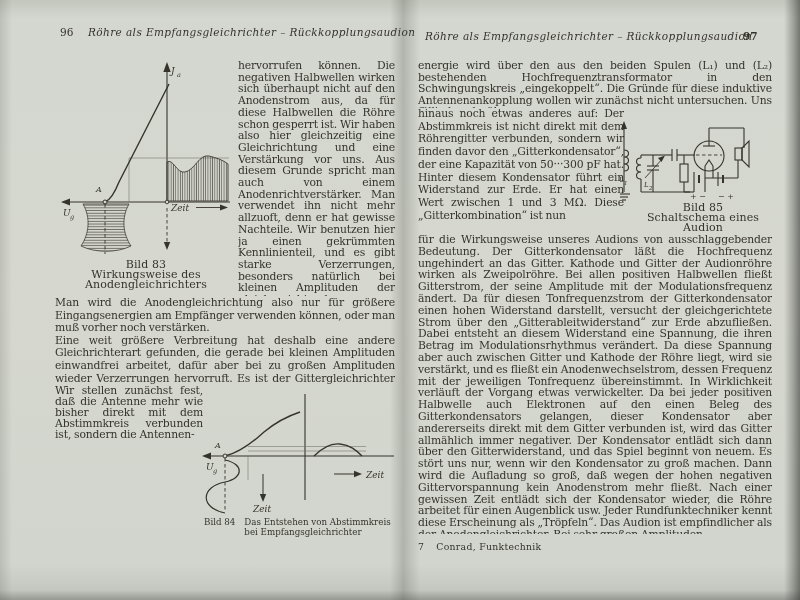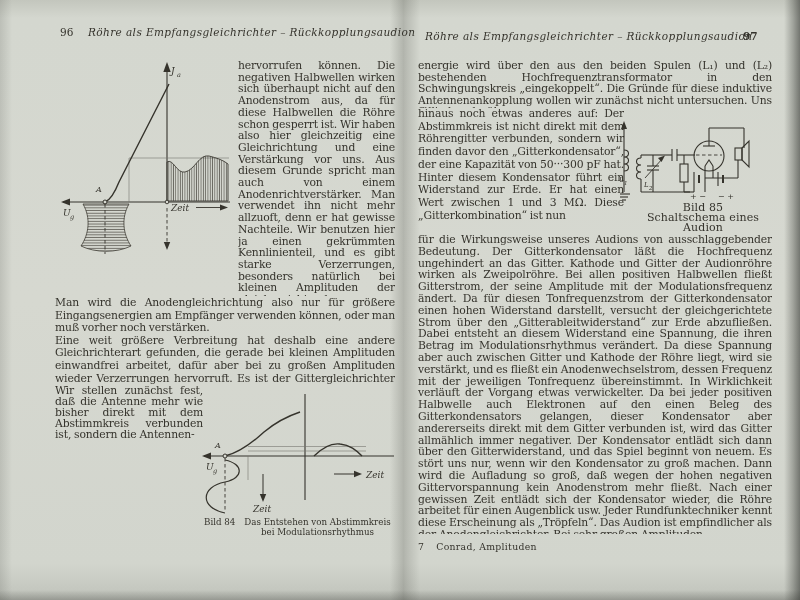--- a/index.html
+++ b/index.html
@@ -71,20 +71,24 @@
 
     <text x="116" y="16" font-size="9">J</text>
     <text x="122" y="19" font-size="6.5">a</text>
     <text x="8" y="158" font-size="9">U</text>
     <text x="15" y="161" font-size="6.5">g</text>
     <text x="41" y="134" font-size="8">A</text>
     <text x="116" y="153" font-size="9">Zeit</text>
     <line class="st" style="stroke-width:0.9" x1="141" y1="149.5" x2="168" y2="149.5"></line>
     <polygon class="fil" points="173,149.5 165,146.6 165,152.4"></polygon>
   </svg>
+  <div class="abs caption" style="left:52px;top:260px;width:188px;">
+    <div>Bild 83</div>
+    <div>Wirkungsweise des Anodengleichrichters</div>
+  </div>
 
   <div class="abs jtext fs-body" style="left:238px;top:60px;width:157px;height:236px;line-height:11.7px;">hervorrufen können. Die negativen Halbwellen wirken sich überhaupt nicht auf den Anodenstrom aus, da für diese Halbwellen die Röhre schon gesperrt ist. Wir haben also hier gleichzeitig eine Gleichrichtung und eine Verstärkung vor uns. Aus diesem Grunde spricht man auch von einem Anodenrichtverstärker. Man verwendet ihn nicht mehr allzuoft, denn er hat gewisse Nachteile. Wir benutzen hier ja einen gekrümmten Kennlinienteil, und es gibt starke Verzerrungen, besonders natürlich bei kleinen Amplituden der gleichzurichtenden Spannung.</div>
 
   <div class="abs jtext fs-body" style="left:55px;top:297px;width:340px;height:90px;line-height:12.6px;">
     <p>Man wird die Anodengleichrichtung also nur für größere Eingangsenergien am Empfänger verwenden können, oder man muß vorher noch verstärken.</p>
     <p>Eine weit größere Verbreitung hat deshalb eine andere Gleichrichterart gefunden, die gerade bei kleinen Amplituden einwandfrei arbeitet, dafür aber bei zu großen Amplituden wieder Verzerrungen hervorruft. Es ist der Gittergleichrichter oder</p>
   </div>
 
   <div class="abs jtext fs-body" style="left:55px;top:386px;width:148px;height:138px;line-height:10.9px;">
     <p>Wir stellen zunächst fest, daß die Antenne mehr wie bisher direkt mit dem Abstimmkreis verbunden ist, sondern die Antennen-</p>
@@ -111,25 +115,25 @@
 
     <line class="st" style="stroke-width:1" x1="138" y1="86" x2="160" y2="86"></line>
     <polygon class="fil" points="166,86 158,82.8 158,89.2"></polygon>
 
     <text x="10" y="82" font-size="9">U</text>
     <text x="17" y="85" font-size="6.5">g</text>
     <text x="19" y="60" font-size="8">A</text>
     <text x="57" y="124" font-size="9">Zeit</text>
     <text x="170" y="90" font-size="9">Zeit</text>
   </svg>
-  <div class="abs capflex" style="left:204px;top:517px;width:196px;text-align:center;">
+  <div class="abs capflex" style="left:204px;top:517px;width:196px;">
     <div>Bild 84</div>
     <div>
       <div>Das Entstehen von Abstimmkreis</div>
-      <div>bei Modulationsrhythmus</div>
+      <div>bei Empfangsgleichrichter</div>
     </div>
   </div>
 
   <div class="abs runhead" style="left:425px;top:30px;width:320px;">Röhre als Empfangsgleichrichter – Rückkopplungsaudion</div>
   <div class="abs pagenum" style="left:743px;top:30px;width:26px;font-weight:bold;">97</div>
 
   <div class="abs jtext fs-body" style="left:418px;top:60px;width:354px;height:48px;line-height:11.5px;">energie wird über den aus den beiden Spulen (L₁) und (L₂) bestehenden Hochfrequenztransformator in den Schwingungskreis „eingekoppelt“. Die Gründe für diese induktive Antennenankopplung wollen wir zunächst nicht untersuchen. Uns fällt aber darüber</div>
 
   <div class="abs jtext fs-body" style="left:418px;top:108px;width:206px;height:128px;line-height:12.7px;">hinaus noch etwas anderes auf: Der Abstimmkreis ist nicht direkt mit dem Röhrengitter verbunden, sondern wir finden davor den „Gitterkondensator“, der eine Kapazität von 50···300 pF hat. Hinter diesem Kondensator führt ein Widerstand zur Erde. Er hat einen Wert zwischen 1 und 3 MΩ. Diese „Gitterkombination“ ist nun</div>
 
@@ -195,20 +199,20 @@
   </svg>
   <div class="abs caption" style="left:626px;top:203px;width:154px;">
     <div>Bild 85</div>
     <div>Schaltschema eines Audion</div>
   </div>
 
   <div class="abs jtext fs-body" style="left:418px;top:234px;width:354px;height:300px;line-height:11.8px;">für die Wirkungsweise unseres Audions von ausschlaggebender Bedeutung. Der Gitterkondensator läßt die Hochfrequenz ungehindert an das Gitter. Kathode und Gitter der Audionröhre wirken als Zweipolröhre. Bei allen positiven Halbwellen fließt Gitterstrom, der seine Amplitude mit der Modulationsfrequenz ändert. Da für diesen Tonfrequenzstrom der Gitterkondensator einen hohen Widerstand darstellt, versucht der gleichgerichtete Strom über den „Gitterableitwiderstand“ zur Erde abzufließen. Dabei entsteht an diesem Widerstand eine Spannung, die ihren Betrag im Modulationsrhythmus verändert. Da diese Spannung aber auch zwischen Gitter und Kathode der Röhre liegt, wird sie verstärkt, und es fließt ein Anodenwechselstrom, dessen Frequenz mit der jeweiligen Tonfrequenz übereinstimmt. In Wirklichkeit verläuft der Vorgang etwas verwickelter. Da bei jeder positiven Halbwelle auch Elektronen auf den einen Beleg des Gitterkondensators gelangen, dieser Kondensator aber andererseits direkt mit dem Gitter verbunden ist, wird das Gitter allmählich immer negativer. Der Kondensator entlädt sich dann über den Gitterwiderstand, und das Spiel beginnt von neuem. Es stört uns nur, wenn wir den Kondensator zu groß machen. Dann wird die Aufladung so groß, daß wegen der hohen negativen Gittervorspannung kein Anodenstrom mehr fließt. Nach einer gewissen Zeit entlädt sich der Kondensator wieder, die Röhre arbeitet für einen Augenblick usw. Jeder Rundfunktechniker kennt diese Erscheinung als „Tröpfeln“. Das Audion ist empfindlicher als der Anodengleichrichter. Bei sehr großen Amplituden</div>
 
   <div class="abs footerline" style="left:418px;top:541px;width:300px;">
     <span>7</span>
-    <span>Conrad, Amplituden</span>
+    <span>Conrad, Funktechnik</span>
   </div>
 
   <div class="abs gutter"></div>
   <div class="abs edge-r"></div>
   <div class="abs edge-l"></div>
   <div class="abs edge-b"></div>
 </div>
 
 </body></html>

